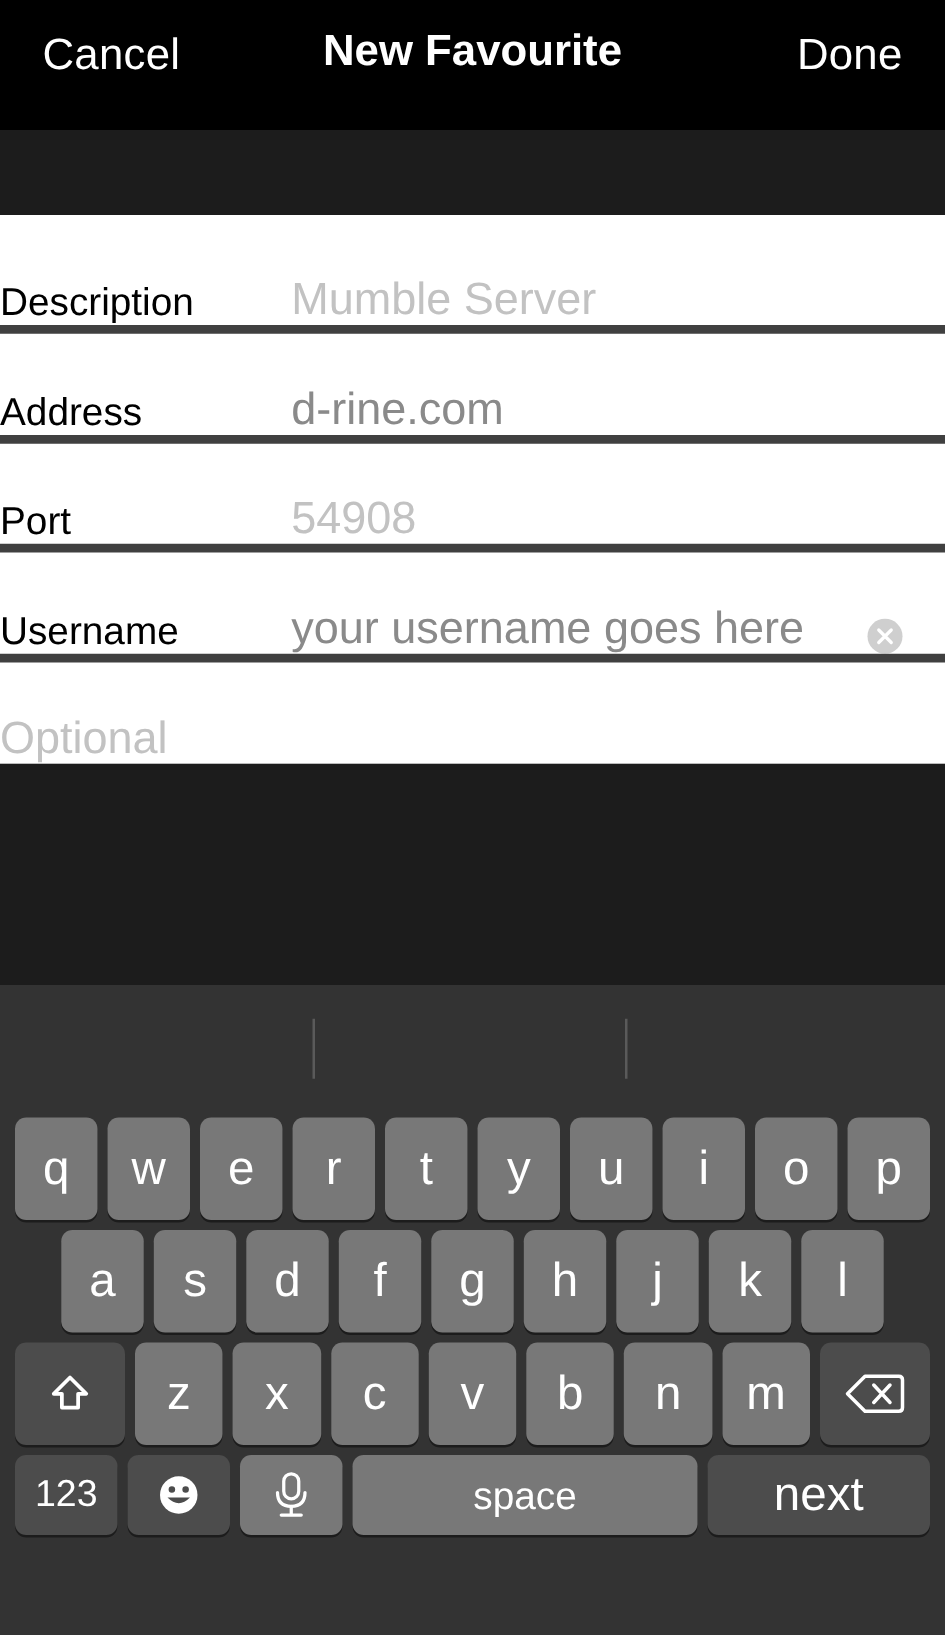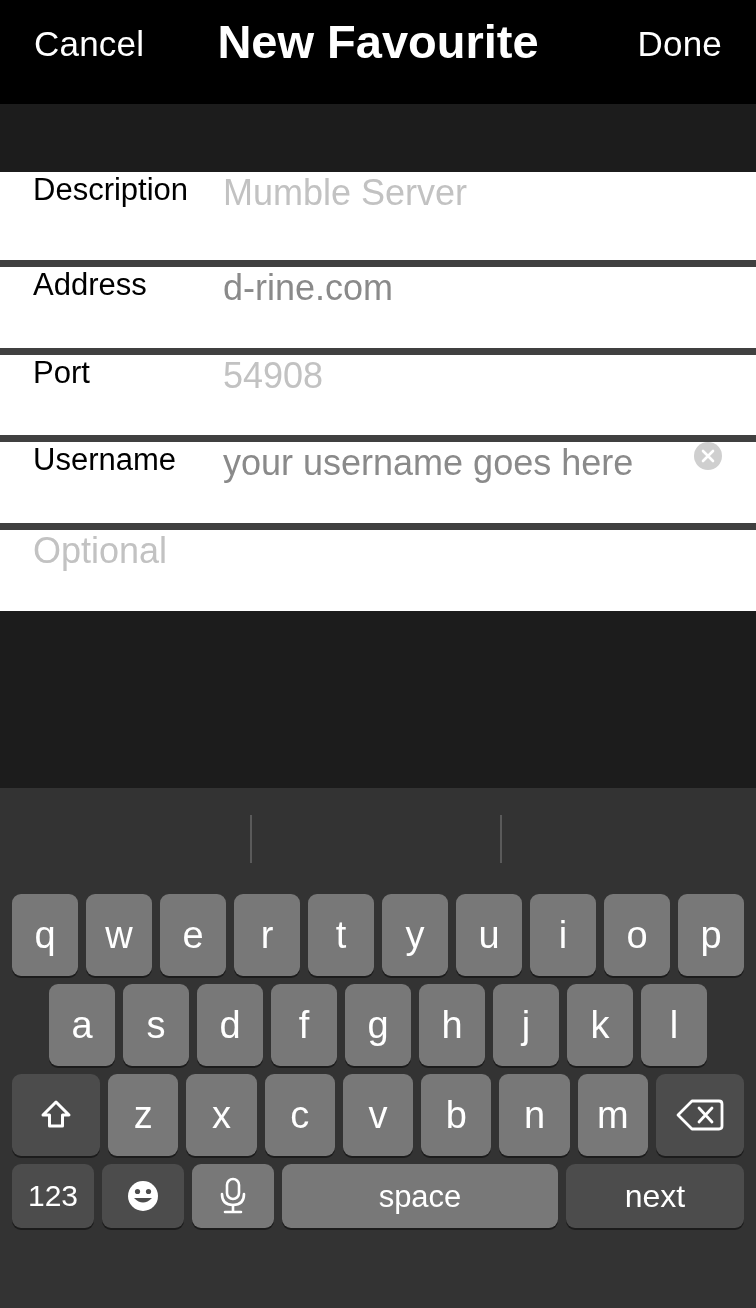--- a/index.html
+++ b/index.html
@@ -11,37 +11,37 @@
   
   .navbar {
     position:absolute; left:0; top:0; width:756px; height:88px;
     background:#000; display:flex; align-items:center; justify-content:space-between;
     padding:0 34px;
   }
   .nav-btn { color:#ffffff; font-size:35px; letter-spacing:0.2px; white-space:nowrap; }
   .nav-title {
     position:absolute; left:0; right:0; top:0; height:82px;
     display:flex; align-items:center; justify-content:center;
-    color:#ffffff; font-size:47px; font-weight:bold; pointer-events:none;
+    color:#ffffff; font-size:35px; font-weight:bold; pointer-events:none;
   }
 
   
   .top-gap {
     position:absolute; left:0; top:104px; width:756px; height:68px;
     background:#1c1c1c;
   }
 
   
   .form-table {
     position:absolute; left:0; top:172px; width:756px; height:439px;
     background:#ffffff;
   }
   .form-row {
-    position:relative; height:87.8px; display:flex; align-items:flex-start;
-    padding-left:33px; padding-right:16px; background:#ffffff;
+    position:relative; height:87.8px; display:flex; align-items:flex-end;
+    padding-right:16px; background:#ffffff;gap:43px;
   }
   .form-row + .form-row { border-top:7px solid #404040; }
   .row-label {
     color:#000000; font-size:31px; white-space:nowrap;
     width:190px; flex:0 0 190px;
   }
   .row-value {
     font-size:36px; white-space:nowrap; flex:1 1 auto;
   }
   .row-value.placeholder { color:#c2c2c2; }
@@ -89,21 +89,21 @@
   }
   .key.dark { background:#4c4c4c; }
   .key.light { background:#787878; }
 
   .key.shift   { flex:0 0 88px; }
   .key.backsp  { flex:0 0 88px; }
   .key.k123    { flex:0 0 82px; font-size:30px; }
   .key.kemoji  { flex:0 0 82px; }
   .key.kmic    { flex:0 0 82px; }
   .key.kspace  { flex:1 1 auto; font-size:31px; }
-  .key.knext   { flex:0 0 178px; font-size:32px; }
+  .key.knext   { flex:0 0 178px; font-size:38px; }
 
   .key svg { display:block; }
 </style>
 </head>
 <body>
 
 <div id="screen">
 
   <div class="navbar">
     <span class="nav-btn">Cancel</span>

